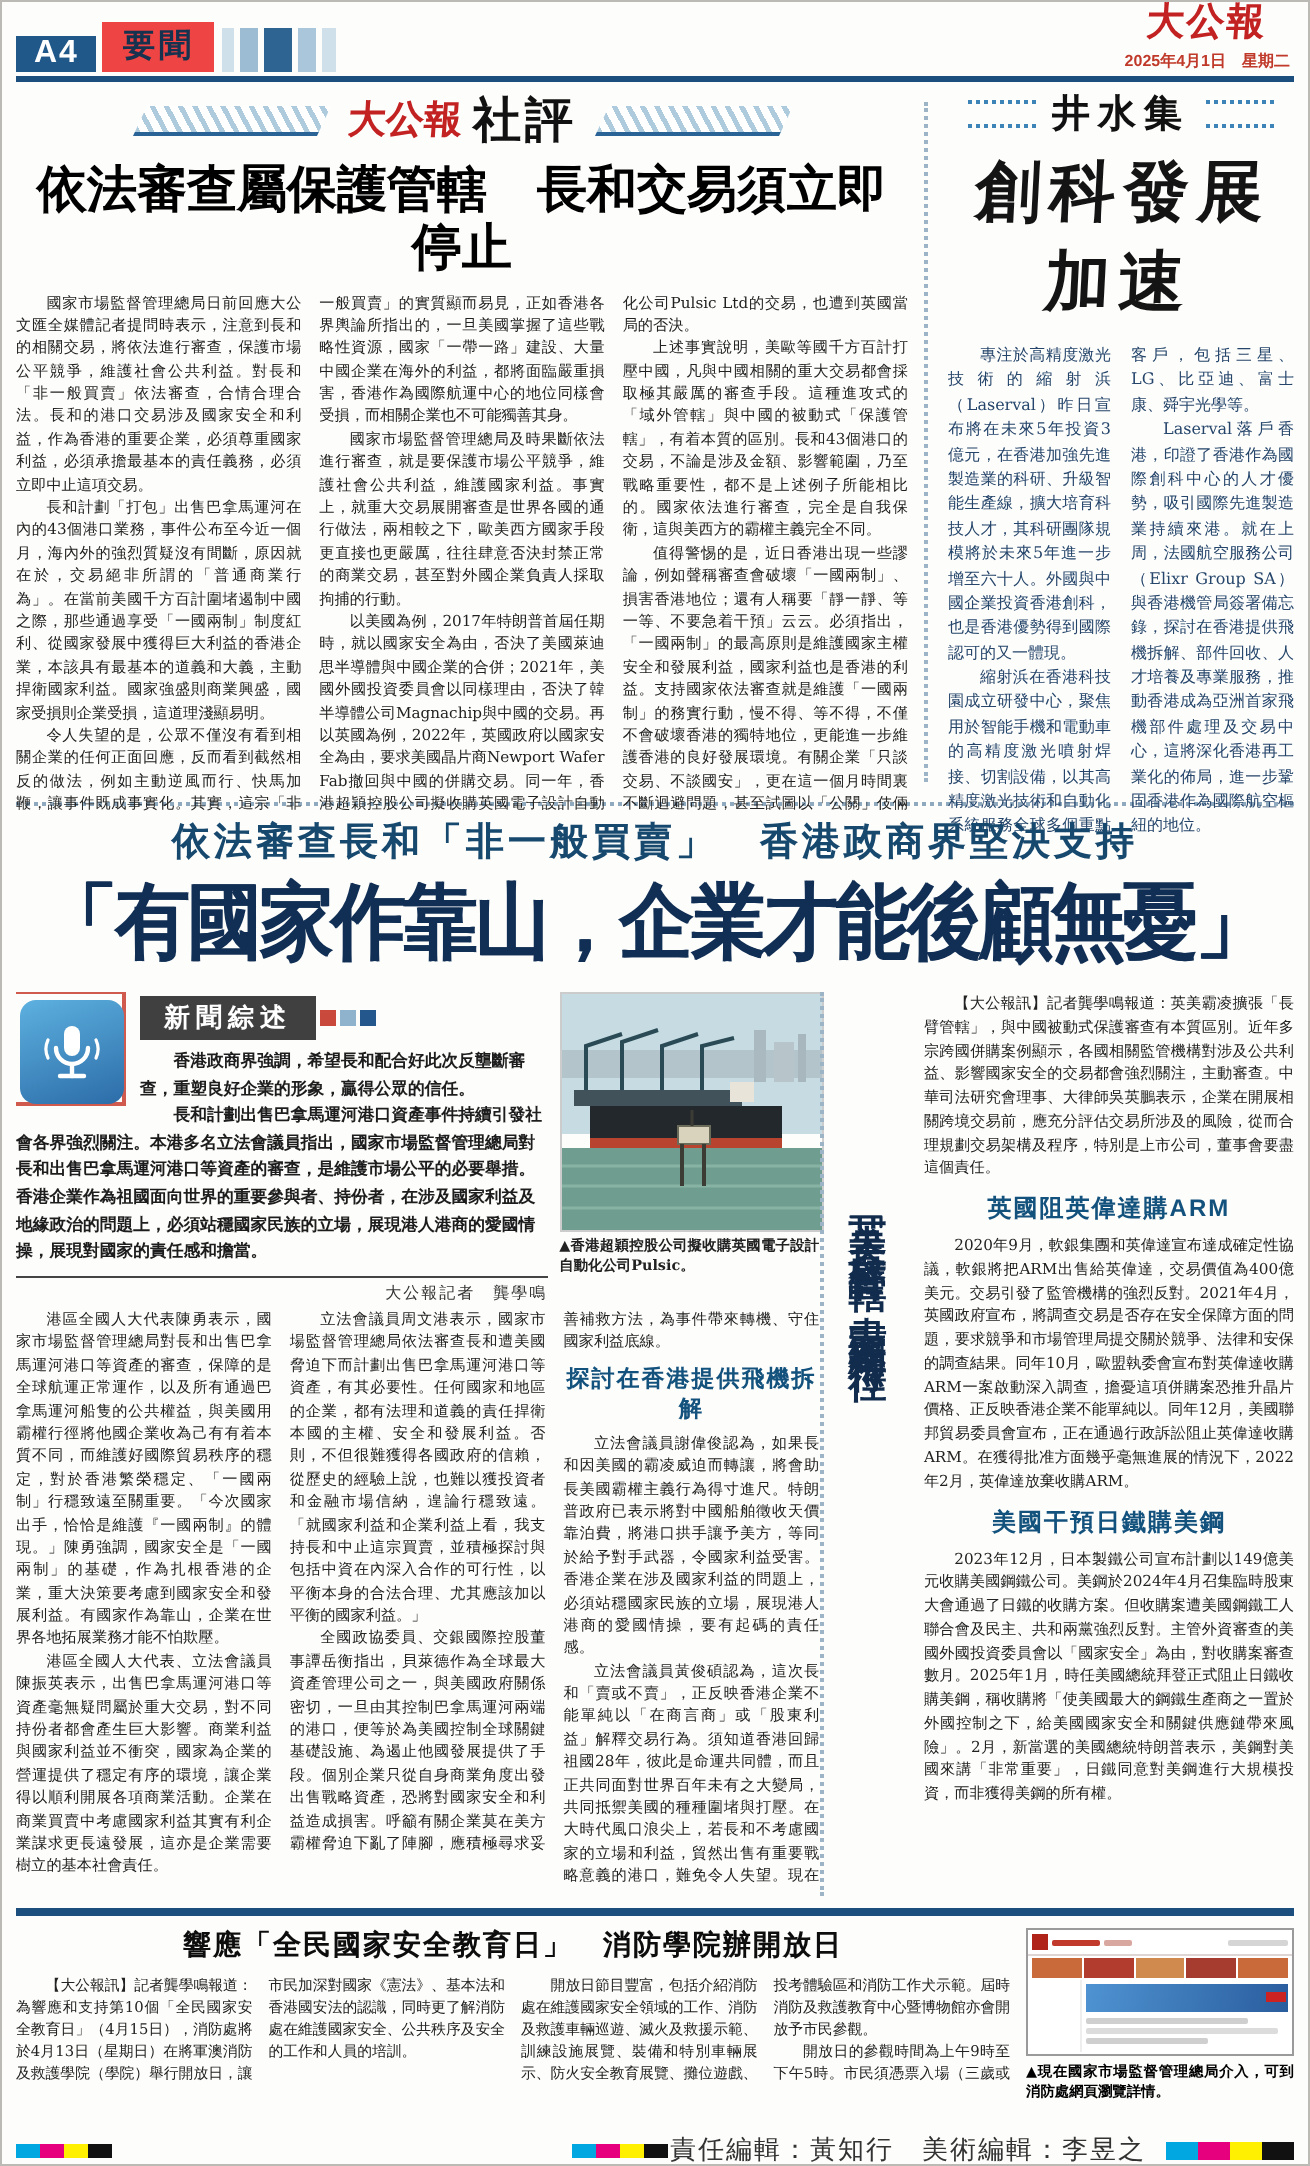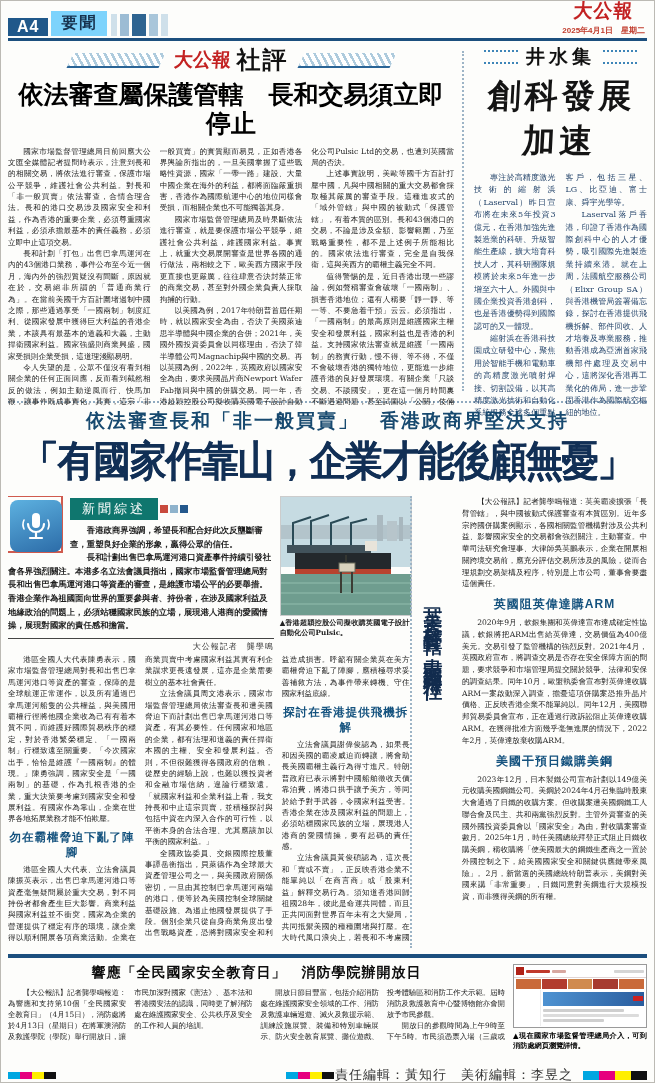--- a/index.html
+++ b/index.html
@@ -4,21 +4,21 @@
 <style>
   html,body{margin:0;padding:0;background:#d9d7d2;}
   body{font-family:"DejaVu Serif","Liberation Serif",serif;-webkit-font-smoothing:antialiased;}
   .paper{position:relative;width:655px;height:1083px;background:#fdfdfb;margin:0 auto;
          box-shadow:inset 0 0 0 1px #bcbab4;overflow:hidden;box-sizing:border-box;padding:8px 8px 0 8px;}
   .sans{font-family:"Liberation Sans","DejaVu Sans",sans-serif;}
 
   
   .hdr{display:flex;align-items:flex-end;height:28px;}
   .pageno{background:#20588a;color:#fff;font-weight:bold;font-size:16px;padding:0 9px;letter-spacing:1px;}
-  .secbox{background:#7dd3fc;color:#17324e;font-weight:bold;font-size:16px;padding:2px 10px;margin-left:3px;letter-spacing:2px;}
+  .secbox{background:#ef4444;color:#17324e;font-weight:bold;font-size:16px;padding:2px 10px;margin-left:3px;letter-spacing:2px;}
   .deco{display:flex;align-items:flex-end;margin-left:4px;height:22px;}
   .deco i{display:block;height:22px;}
   .hdr-right{margin-left:auto;text-align:center;padding-right:2px;}
   .mast{color:#c32222;font-weight:900;font-size:19px;letter-spacing:1px;font-family:"DejaVu Serif",serif;transform:skewX(-4deg);}
   .dateline{color:#c03a2b;font-size:8px;font-weight:bold;margin-top:1px;}
   .rule-navy{border:0;border-top:3px solid #1c4f7e;margin:2px 0 0 0;}
 
   
   .top{display:flex;height:352px;margin-top:4px;}
   .top-left{width:446px;padding-right:6px;}
@@ -50,21 +50,21 @@
   
   .mid{display:flex;height:452px;margin-top:8px;}
   .mid-left{width:408px;display:flex;flex-direction:column;}
   .mid-toprow{display:flex;height:152px;}
   .summary{flex:1;padding-right:6px;}
   .sum-first{overflow:hidden;}
   .micbox{float:left;width:54px;height:54px;margin:2px 8px 2px 0;position:relative;}
   .micbox .redframe{position:absolute;left:-3px;top:-3px;width:54px;height:54px;border:2px solid #d05a4e;}
   .micbox .blue{position:absolute;left:2px;top:2px;width:52px;height:52px;border-radius:8px;
       background:linear-gradient(160deg,#5db1e0,#2c6ca8);display:flex;align-items:center;justify-content:center;}
-  .sumlabel{display:inline-block;background:#0f766e;color:#fff;font-weight:normal;font-size:13px;letter-spacing:3px;
+  .sumlabel{display:inline-block;background:#404040;color:#fff;font-weight:bold;font-size:13px;letter-spacing:3px;
       padding:2px 12px;margin:2px 0 4px 0;}
   .sq{display:inline-block;width:8px;height:8px;margin-left:2px;vertical-align:middle;}
   .sum-text .bp{font-size:8.4px;line-height:1.62;color:#1d1d1d;font-weight:bold;font-family:"Liberation Sans","DejaVu Sans",sans-serif;}
   .sumrule{border:0;border-top:1.5px solid #444;margin:5px 0 2px 0;}
   .byline{text-align:right;font-size:8px;color:#333;letter-spacing:1px;}
   .photo{width:130px;}
   .photo svg{display:block;border:1px solid #ccc;}
   .caption{font-size:7.2px;font-weight:bold;color:#222;line-height:1.45;margin-top:2px;text-align:justify;}
   .mid-body{column-count:3;column-gap:9px;height:292px;overflow:hidden;text-align:justify;margin-top:6px;}
   .mid-body .bp{font-size:7.6px;line-height:1.5;}
@@ -221,21 +221,20 @@
               <line x1="60" y1="75" x2="60" y2="96" stroke="#3c3c34" stroke-width="2"></line>
               <line x1="71" y1="75" x2="71" y2="96" stroke="#3c3c34" stroke-width="2"></line>
               <line x1="65" y1="58" x2="65" y2="66" stroke="#3c3c34" stroke-width="1.5"></line>
             </g>
           </svg>
           <div class="caption">▲香港超穎控股公司擬收購英國電子設計自動化公司Pulsic。</div>
         </div>
       </div>
       <div class="mid-body">
           <p class="bp">港區全國人大代表陳勇表示，國家市場監督管理總局對長和出售巴拿馬運河港口等資產的審查，保障的是全球航運正常運作，以及所有通過巴拿馬運河船隻的公共權益，與美國用霸權行徑將他國企業收為己有有着本質不同，而維護好國際貿易秩序的穩定，對於香港繁榮穩定、「一國兩制」行穩致遠至關重要。「今次國家出手，恰恰是維護『一國兩制』的體現。」陳勇強調，國家安全是「一國兩制」的基礎，作為扎根香港的企業，重大決策要考慮到國家安全和發展利益。有國家作為靠山，企業在世界各地拓展業務才能不怕欺壓。</p>
-          <h4 class="subhead">勿在霸權脅迫下亂了陣腳</h4>
           <p class="bp">港區全國人大代表、立法會議員陳振英表示，出售巴拿馬運河港口等資產毫無疑問屬於重大交易，對不同持份者都會產生巨大影響。商業利益與國家利益並不衝突，國家為企業的營運提供了穩定有序的環境，讓企業得以順利開展各項商業活動。企業在商業買賣中考慮國家利益其實有利企業謀求更長遠發展，這亦是企業需要樹立的基本社會責任。</p>
           <p class="bp">立法會議員周文港表示，國家市場監督管理總局依法審查長和遭美國脅迫下而計劃出售巴拿馬運河港口等資產，有其必要性。任何國家和地區的企業，都有法理和道義的責任捍衛本國的主權、安全和發展利益。否則，不但很難獲得各國政府的信賴，從歷史的經驗上說，也難以獲投資者和金融市場信納，遑論行穩致遠。「就國家利益和企業利益上看，我支持長和中止這宗買賣，並積極探討與包括中資在內深入合作的可行性，以平衡本身的合法合理、尤其應該加以平衡的國家利益。」</p>
           <p class="bp">全國政協委員、交銀國際控股董事譚岳衡指出，貝萊德作為全球最大資產管理公司之一，與美國政府關係密切，一旦由其控制巴拿馬運河兩端的港口，便等於為美國控制全球關鍵基礎設施、為遏止他國發展提供了手段。個別企業只從自身商業角度出發出售戰略資產，恐將對國家安全和利益造成損害。呼籲有關企業莫在美方霸權脅迫下亂了陣腳，應積極尋求妥善補救方法，為事件帶來轉機、守住國家利益底線。</p>
           <h4 class="subhead">探討在香港提供飛機拆解</h4>
           <p class="bp">立法會議員謝偉俊認為，如果長和因美國的霸凌威迫而轉讓，將會助長美國霸權主義行為得寸進尺。特朗普政府已表示將對中國船舶徵收天價靠泊費，將港口拱手讓予美方，等同於給予對手武器，令國家利益受害。香港企業在涉及國家利益的問題上，必須站穩國家民族的立場，展現港人港商的愛國情操，要有起碼的責任感。</p>
           <p class="bp">立法會議員黃俊碩認為，這次長和「賣或不賣」，正反映香港企業不能單純以「在商言商」或「股東利益」解釋交易行為。須知道香港回歸祖國28年，彼此是命運共同體，而且正共同面對世界百年未有之大變局，共同抵禦美國的種種圍堵與打壓。在大時代風口浪尖上，若長和不考慮國家的立場和利益，貿然出售有重要戰略意義的港口，難免令人失望。現在國家市場監督管理總局介入，期望長和能作出切合時代需要的決定。</p>
         </div>
     </div>
 
     <div class="strip">

